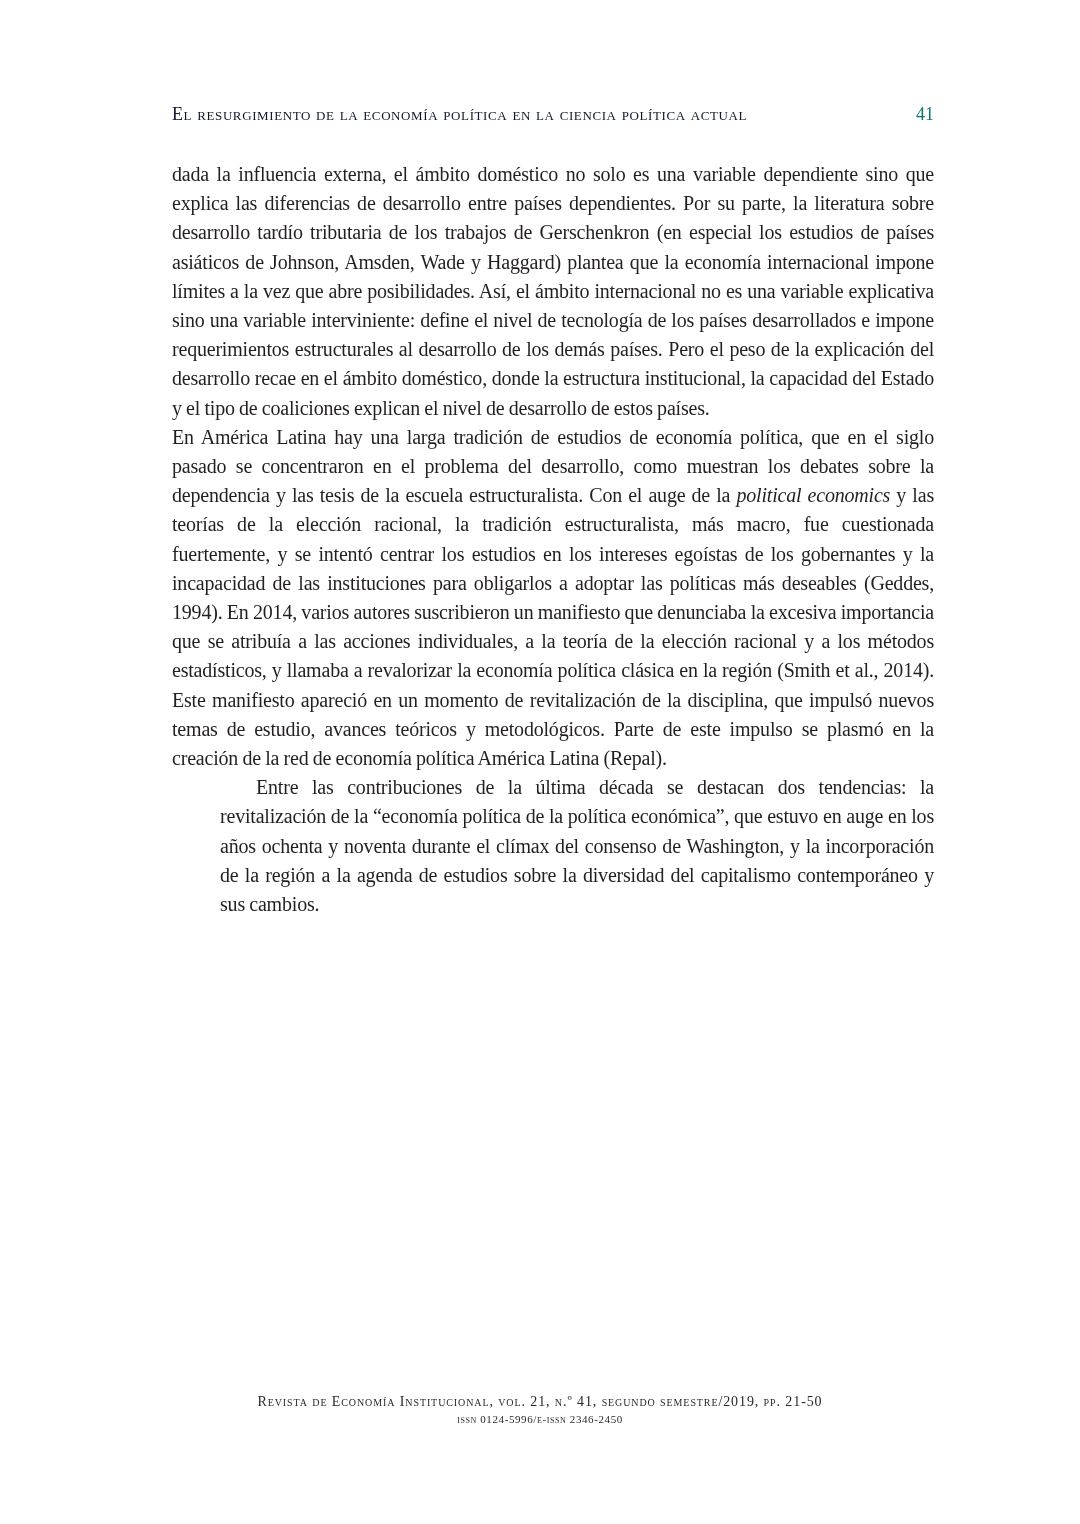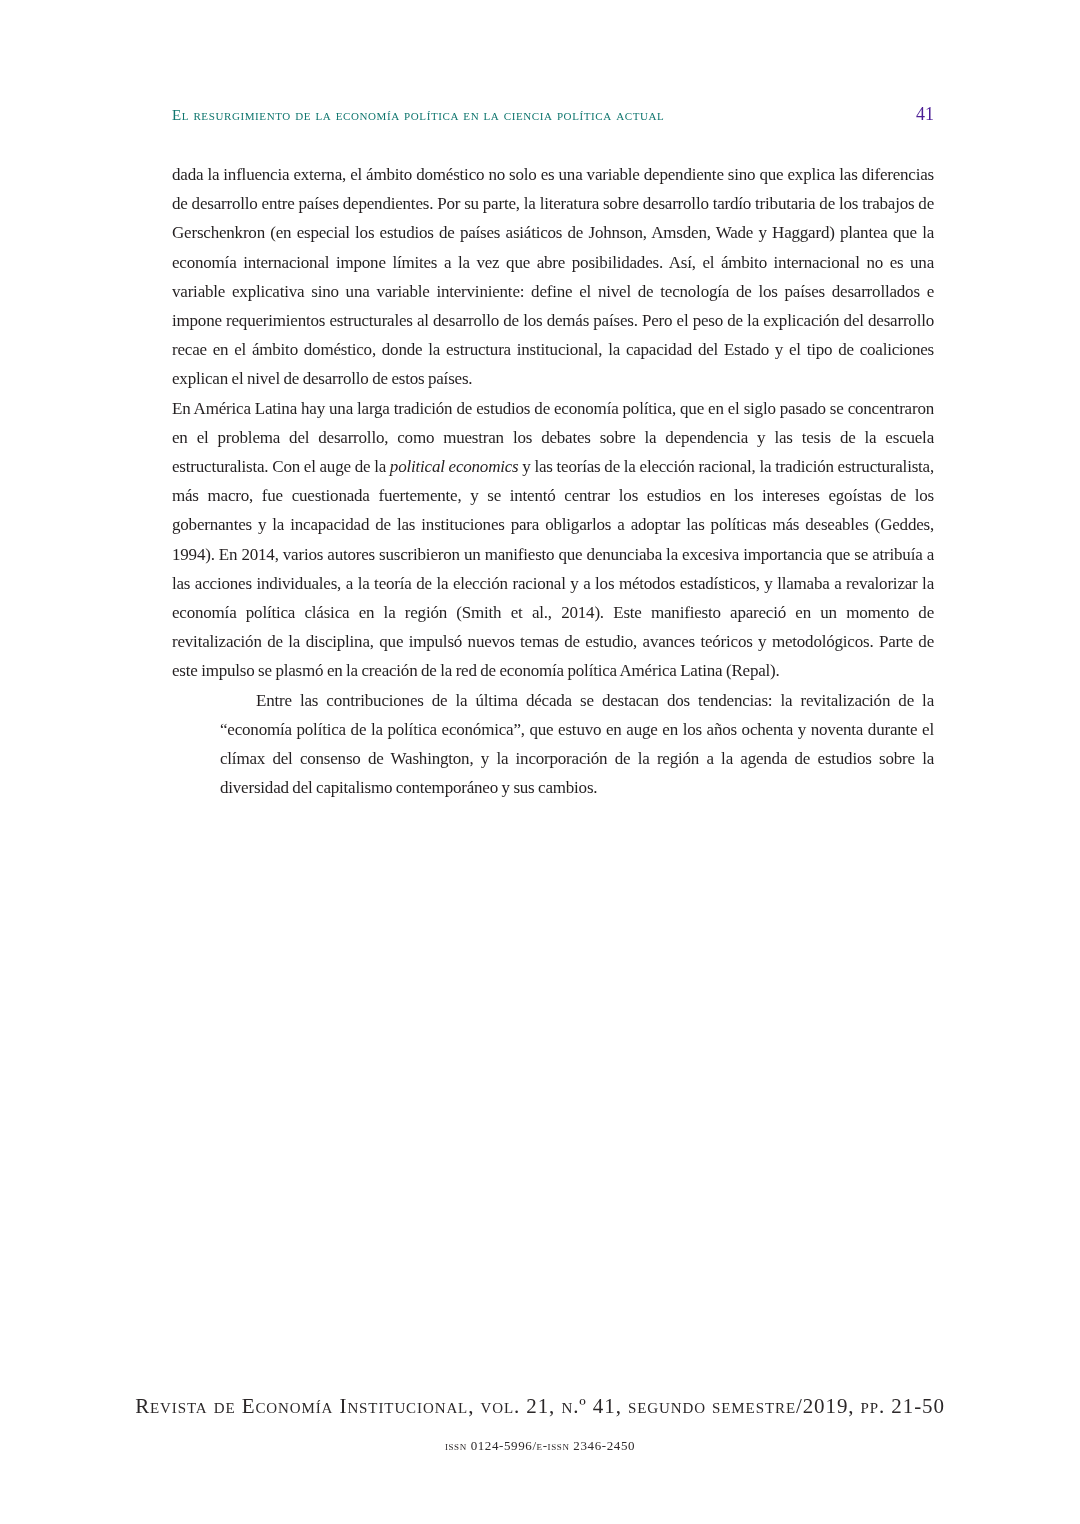--- a/index.html
+++ b/index.html
@@ -1,26 +1,26 @@
 <!DOCTYPE html>
 <html><head>
 <meta charset="utf-8">
 <style>
   html, body { margin: 0; padding: 0; background: #ffffff; }
   body { width: 1080px; height: 1524px; position: relative; overflow: hidden; color: #231f20; font-family: "Liberation Serif", "DejaVu Serif", serif; }
   .running-head { position: absolute; left: 172px; right: 146px; top: 104px; height: 24px; display: flex; justify-content: space-between; align-items: baseline; }
-  .running-title { font-size: 15px; font-variant: small-caps; letter-spacing: 0.6px; color: #0f766e; }
-  .page-number { font-size: 18px; color: #4c1d95; }
+  .running-title { font-size: 18px; font-variant: small-caps; letter-spacing: 0.6px; color: #0f172a; }
+  .page-number { font-size: 18px; color: #0f766e; }
   .body { position: absolute; left: 172px; top: 160px; width: 762px; }
-  .p { margin: 0; font-size: 17px; line-height: 29.2px; text-align: justify; text-align-last: left; hyphens: manual; letter-spacing: -0.2px; word-spacing: -0.5px; }
+  .p { margin: 0; font-size: 20px; line-height: 29.2px; text-align: justify; text-align-last: left; hyphens: manual; letter-spacing: -0.2px; word-spacing: -0.5px; }
   .p.indent { text-indent: 36px; margin-left: 48px; }
   .heading { margin: 22px 0 22px 0; font-size: 20.5px; font-weight: bold; letter-spacing: -0.3px; line-height: 24px; }
   .footer { position: absolute; left: 0; right: 0; top: 1394px; text-align: center; color: #2b2728; }
-  .journal-line { font-size: 21px; font-variant: small-caps; letter-spacing: 0.9px; margin-left: 104px; margin-right: 104px; text-align: center; }
-  .issn-line { font-size: 13px; font-variant: small-caps; letter-spacing: 0.6px; margin-top: 19px; }
+  .journal-line { font-size: 14px; font-variant: small-caps; letter-spacing: 0.9px; margin-left: 104px; margin-right: 104px; text-align: center; }
+  .issn-line { font-size: 11px; font-variant: small-caps; letter-spacing: 0.6px; margin-top: 3px; }
   em { font-style: italic; font-family: Liberation Serif, serif; }
 </style>
 </head>
 <body>
 
 <div class="running-head">
   <span class="running-title">El resurgimiento de la economía política en la ciencia política actual</span>
   <span class="page-number">41</span>
 </div>
 

